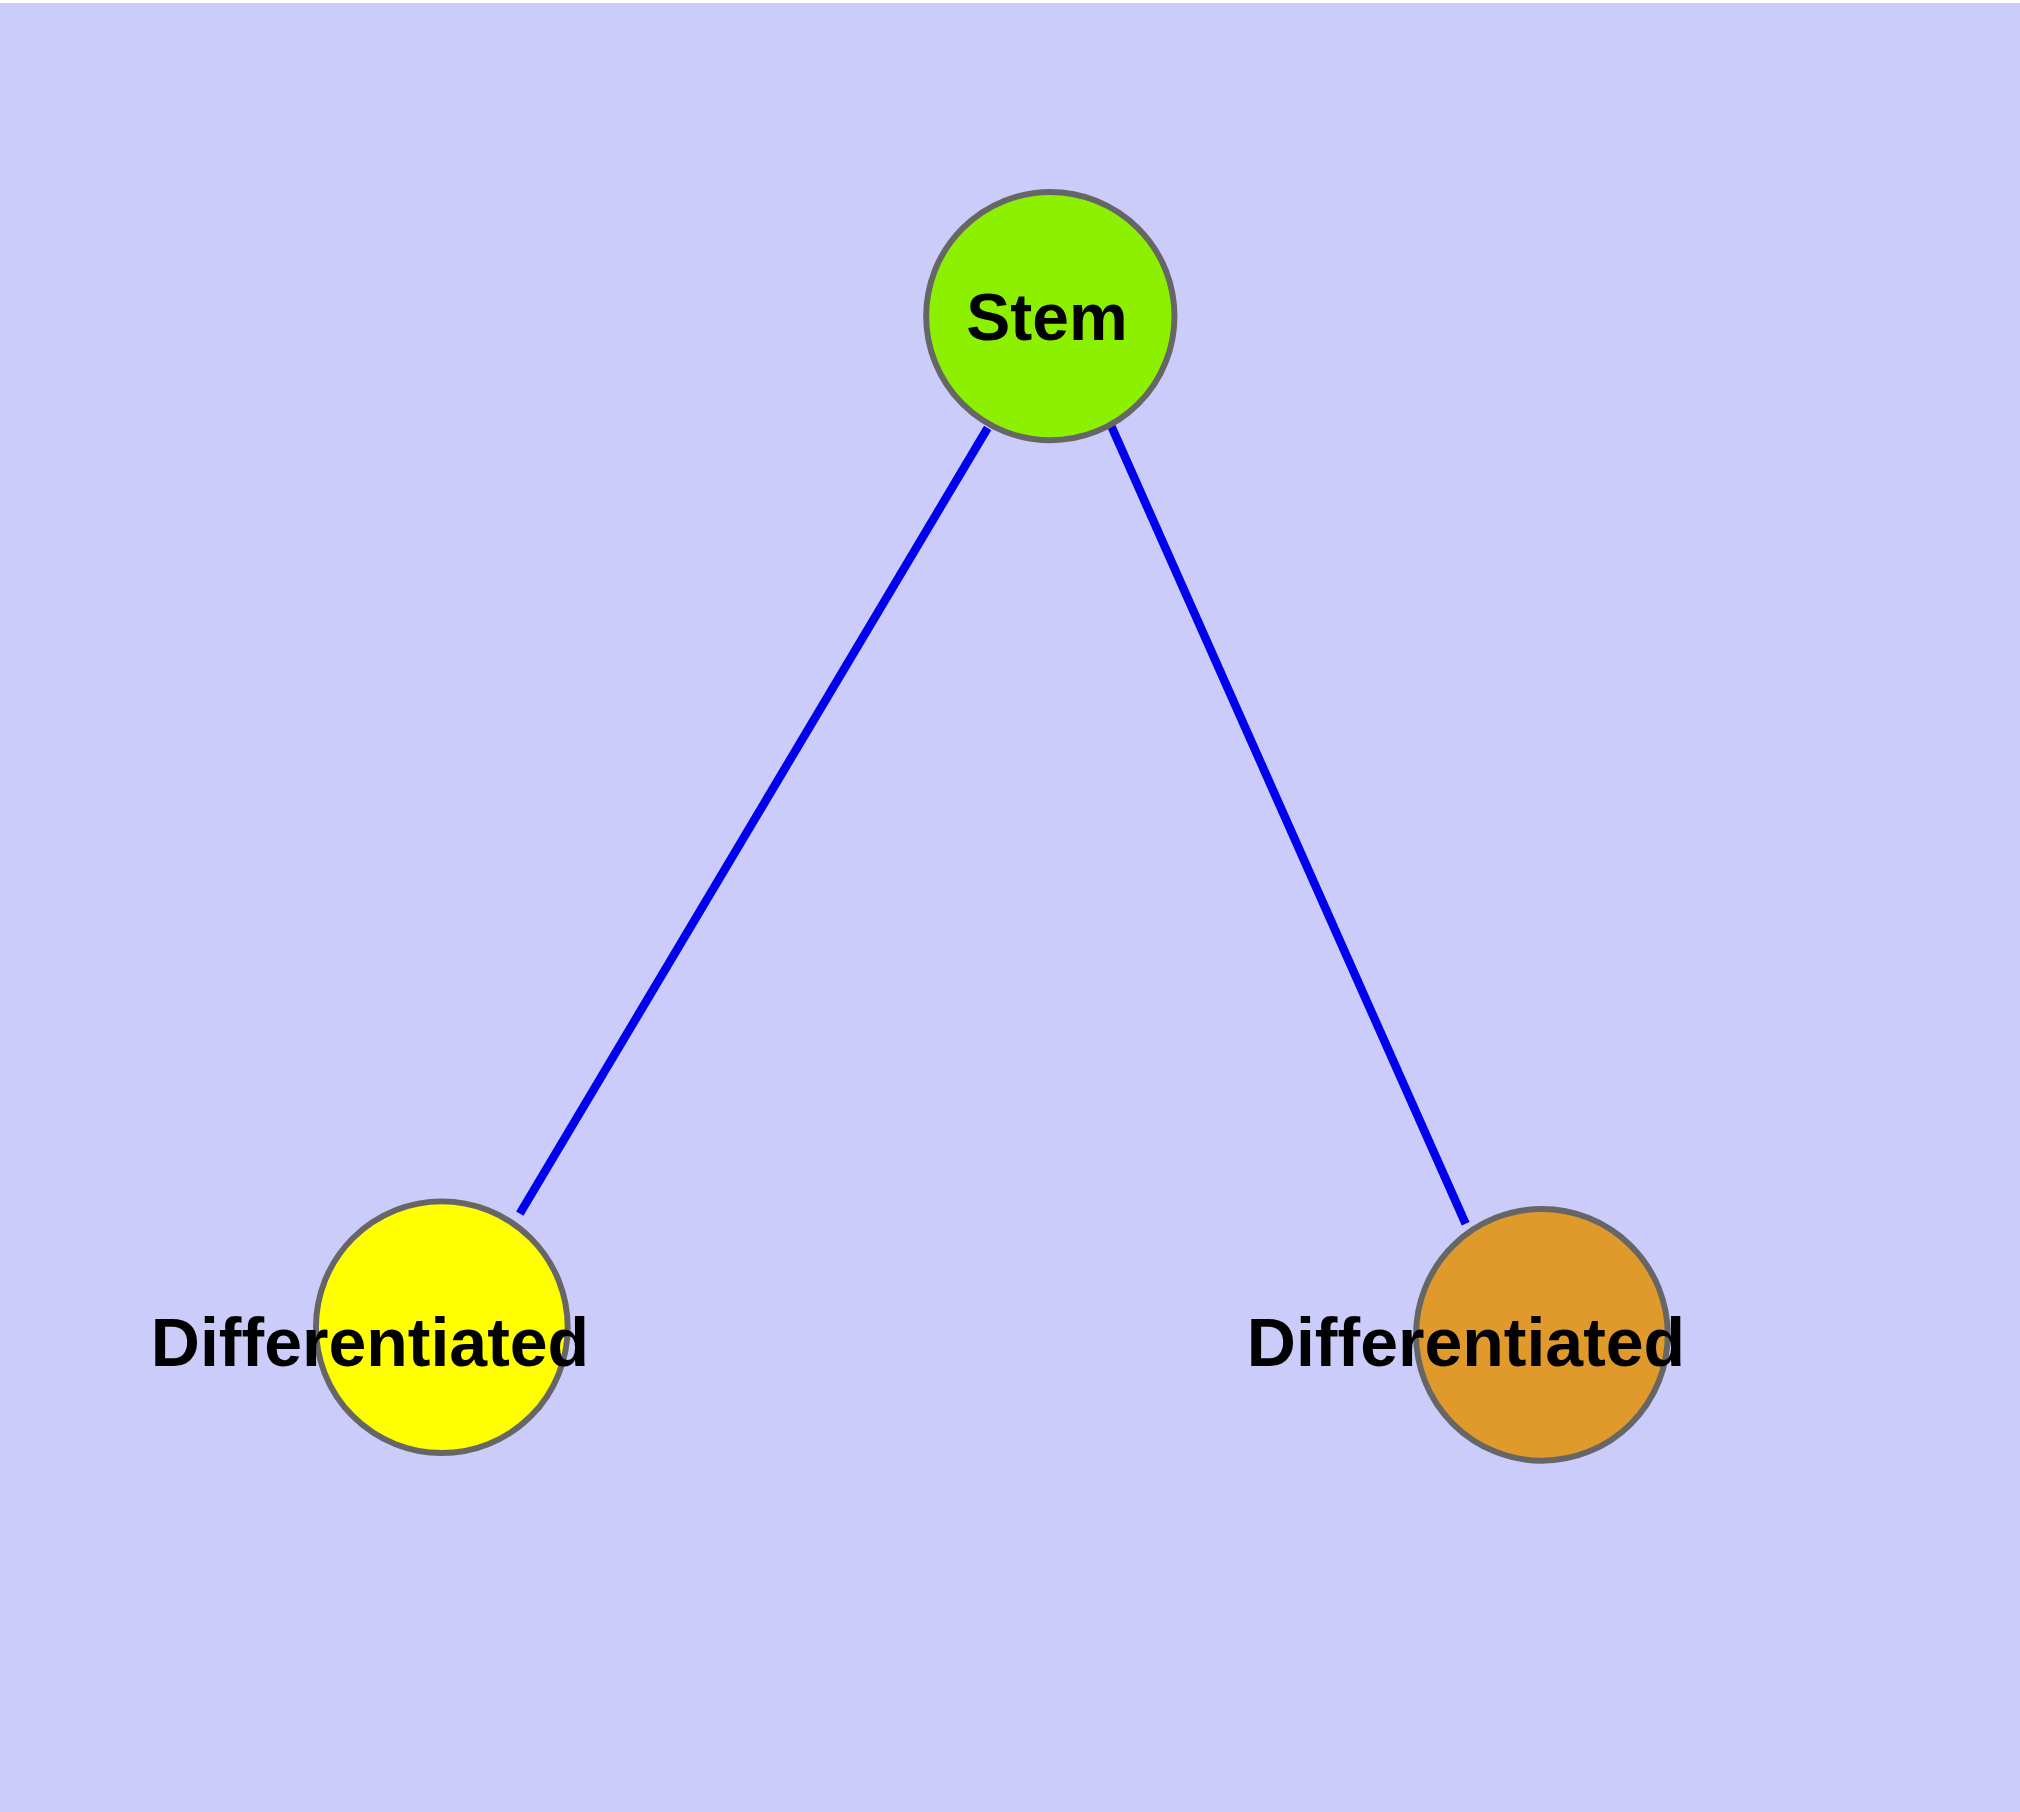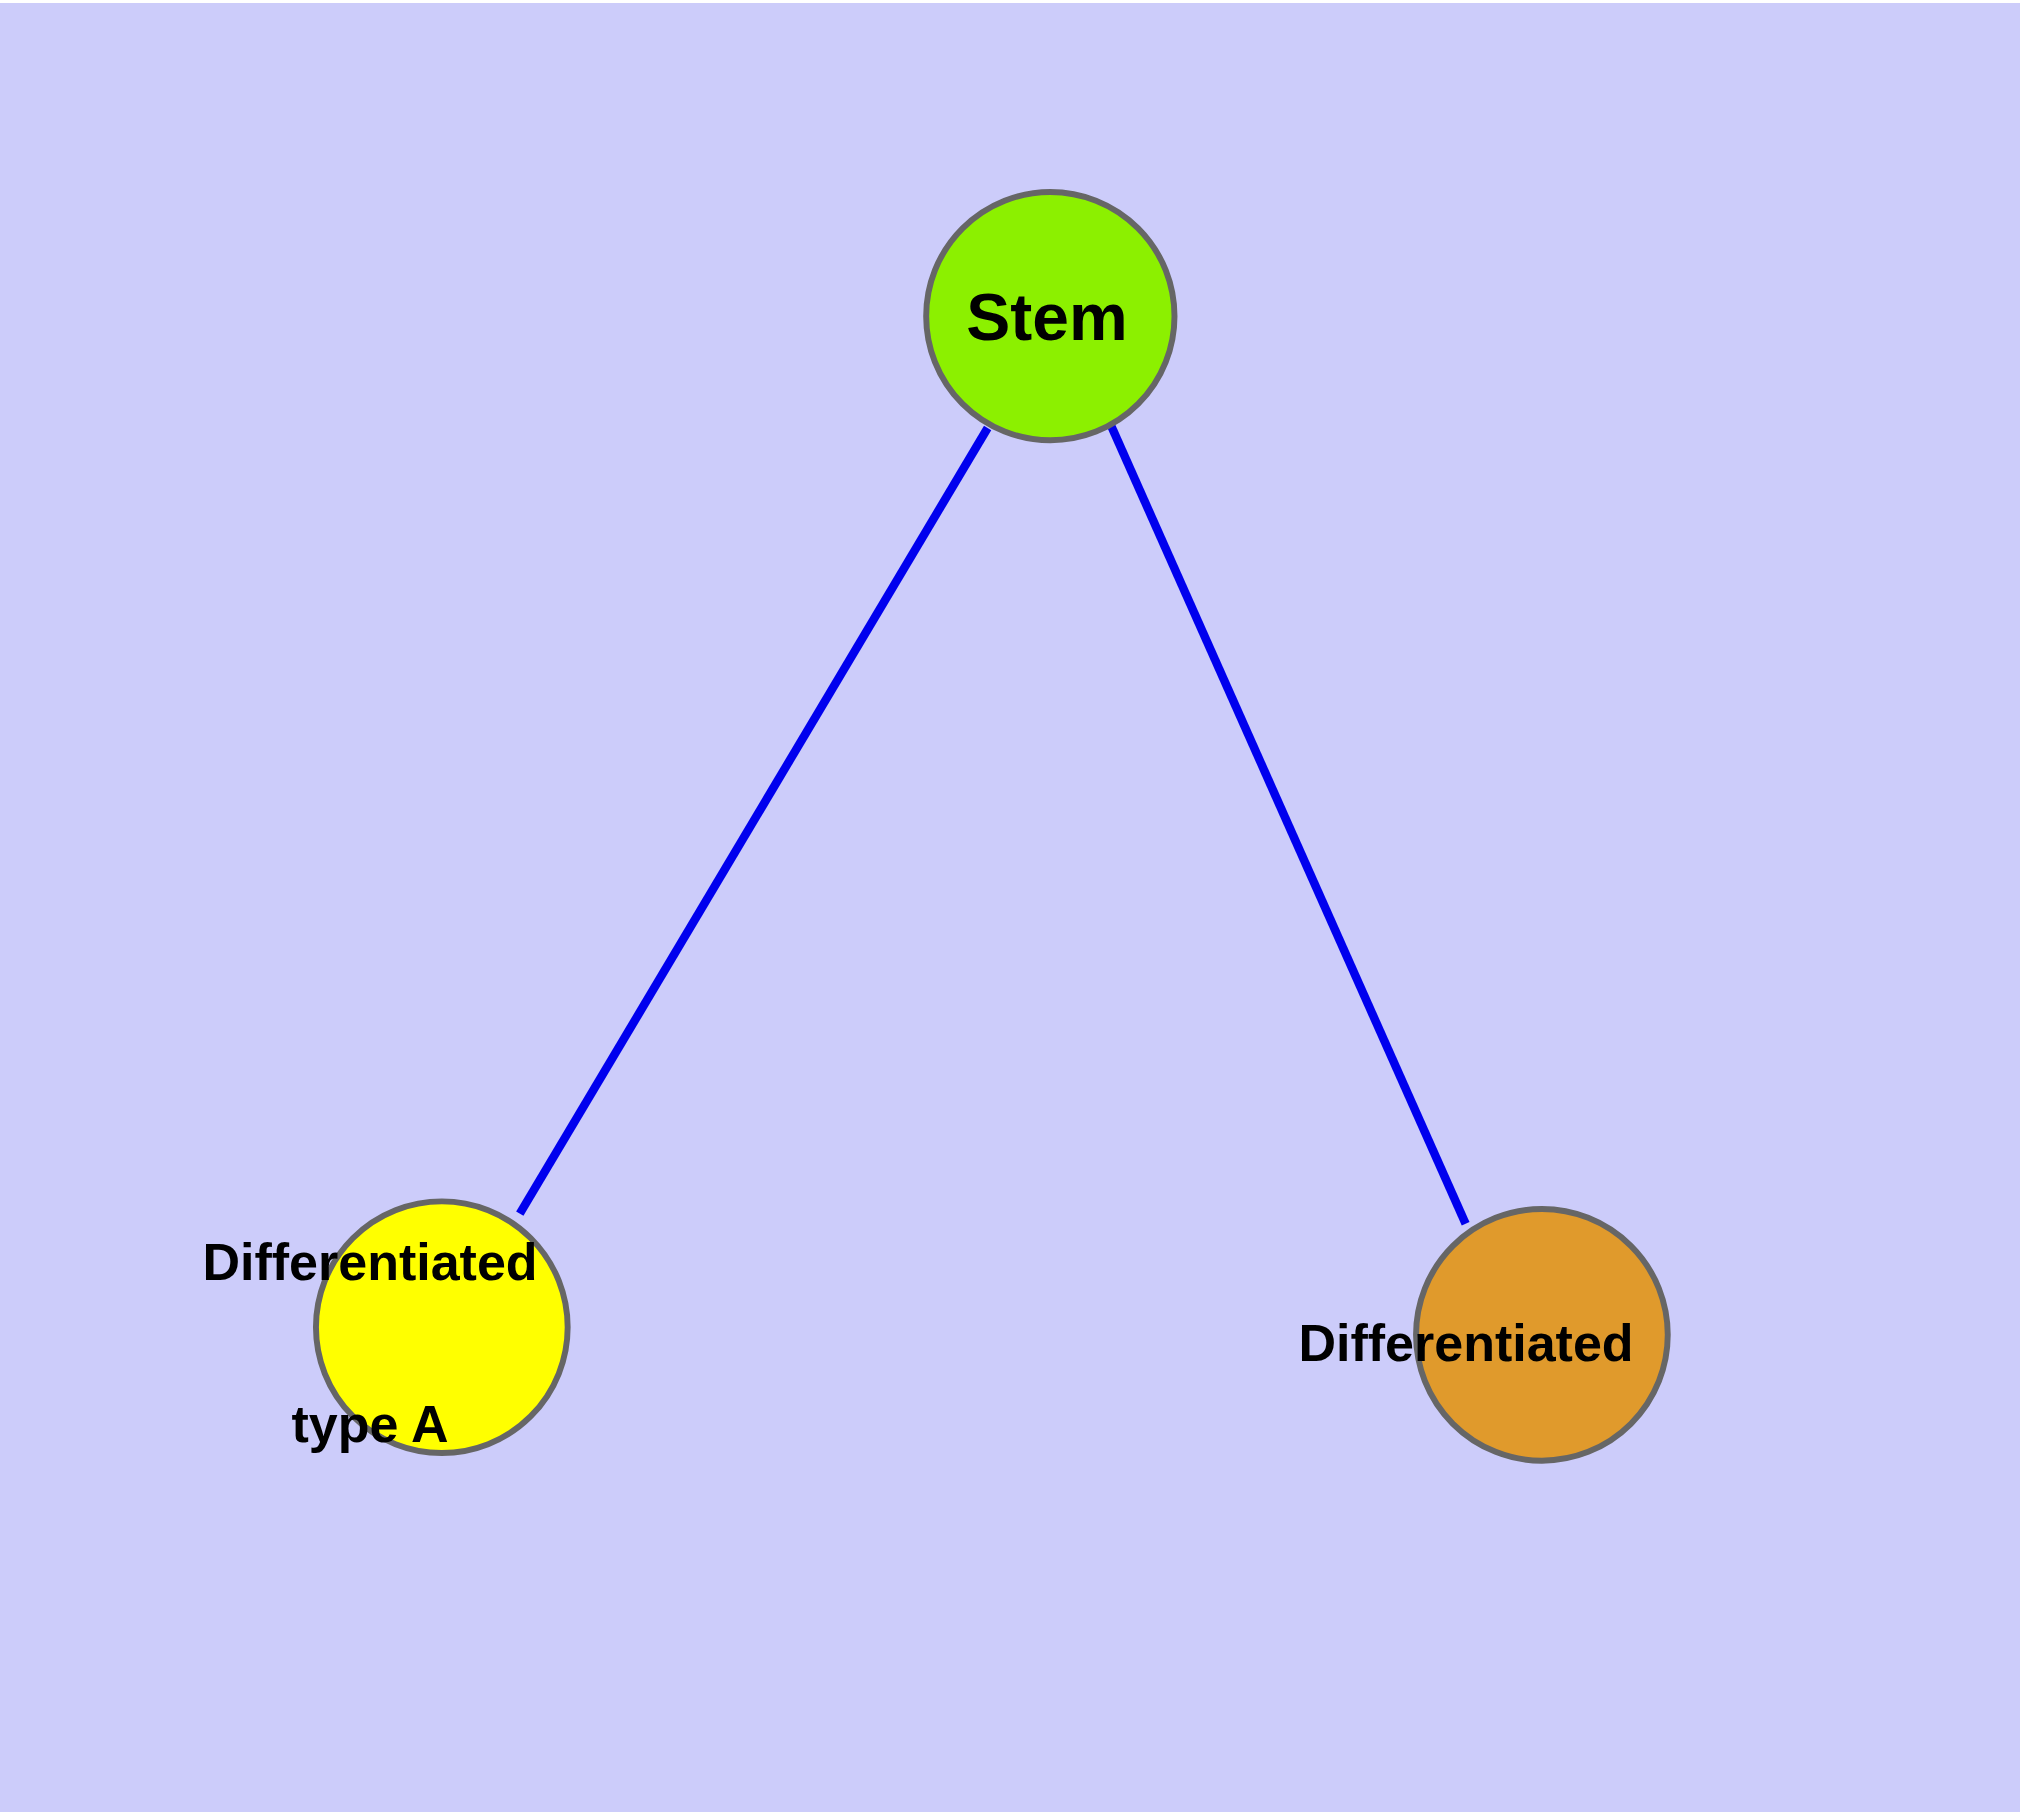--- a/index.html
+++ b/index.html
@@ -35,21 +35,21 @@
     position: absolute;
     text-align: center;
     color: #000000;
     font-weight: bold;
     line-height: 1.04;
     white-space: pre;
     pointer-events: none;
     transform: translate(-50%, -50%);
   }
   .label-stem  { font-size: 66px; }
-  .label-multi { font-size: 52px; }
+  .label-multi { font-size: 68px; }
 </style>
 </head>
 <body>
 
 <div id="canvas">
 
   <div id="plot-bg" style="background: rgb(204, 204, 250);"></div>
 
   <svg id="graph-svg" viewBox="0 0 2384 2138" xmlns="http://www.w3.org/2000/svg">
 
@@ -64,21 +64,20 @@
       <circle cx="1819" cy="1575" r="148.5" fill="#e09a2c" stroke="#666666" stroke-width="7"></circle>
     </g>
   </svg>
 
   <div class="node-label label-stem" style="left:1047px; top:318px;">
     <div>Stem</div>
   </div>
 
   <div class="node-label label-multi" style="left:370px; top:1343px;">
     <div>Differentiated</div>
-    <div>type A</div>
   </div>
 
   <div class="node-label label-multi" style="left:1466px; top:1343px;">
     <div>Differentiated</div>
   </div>
 
 </div>
 
 
 </body></html>

